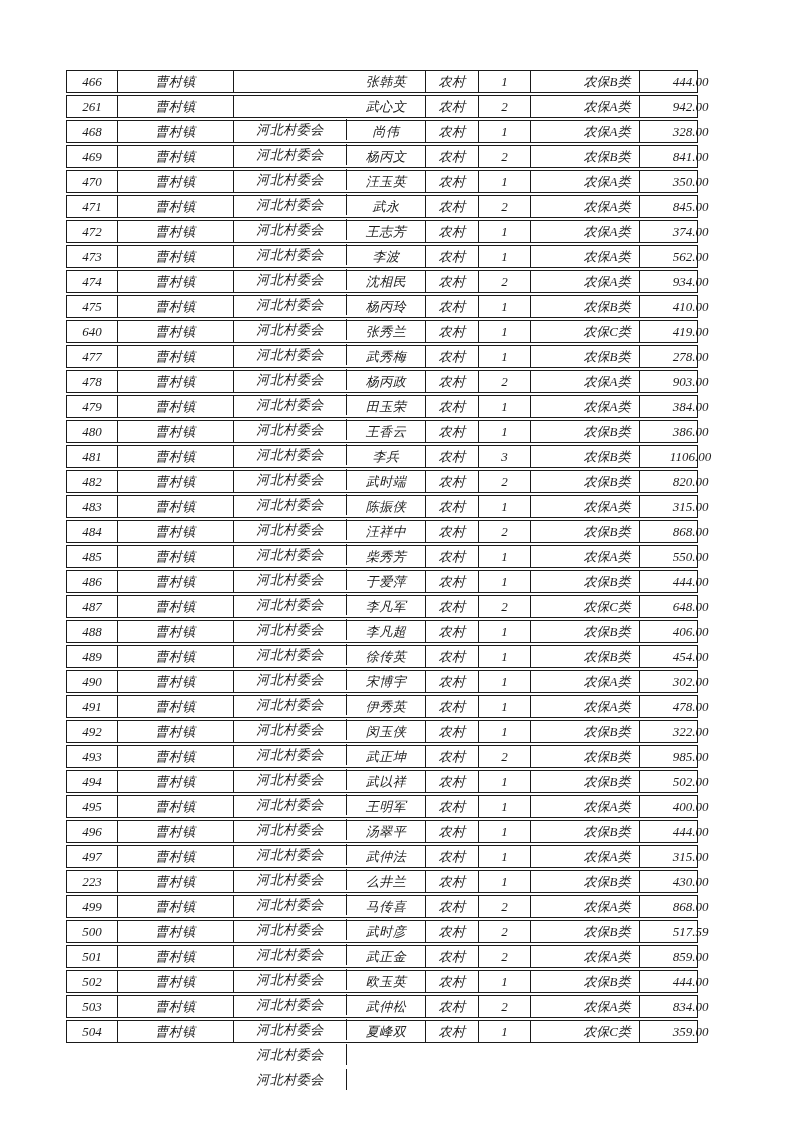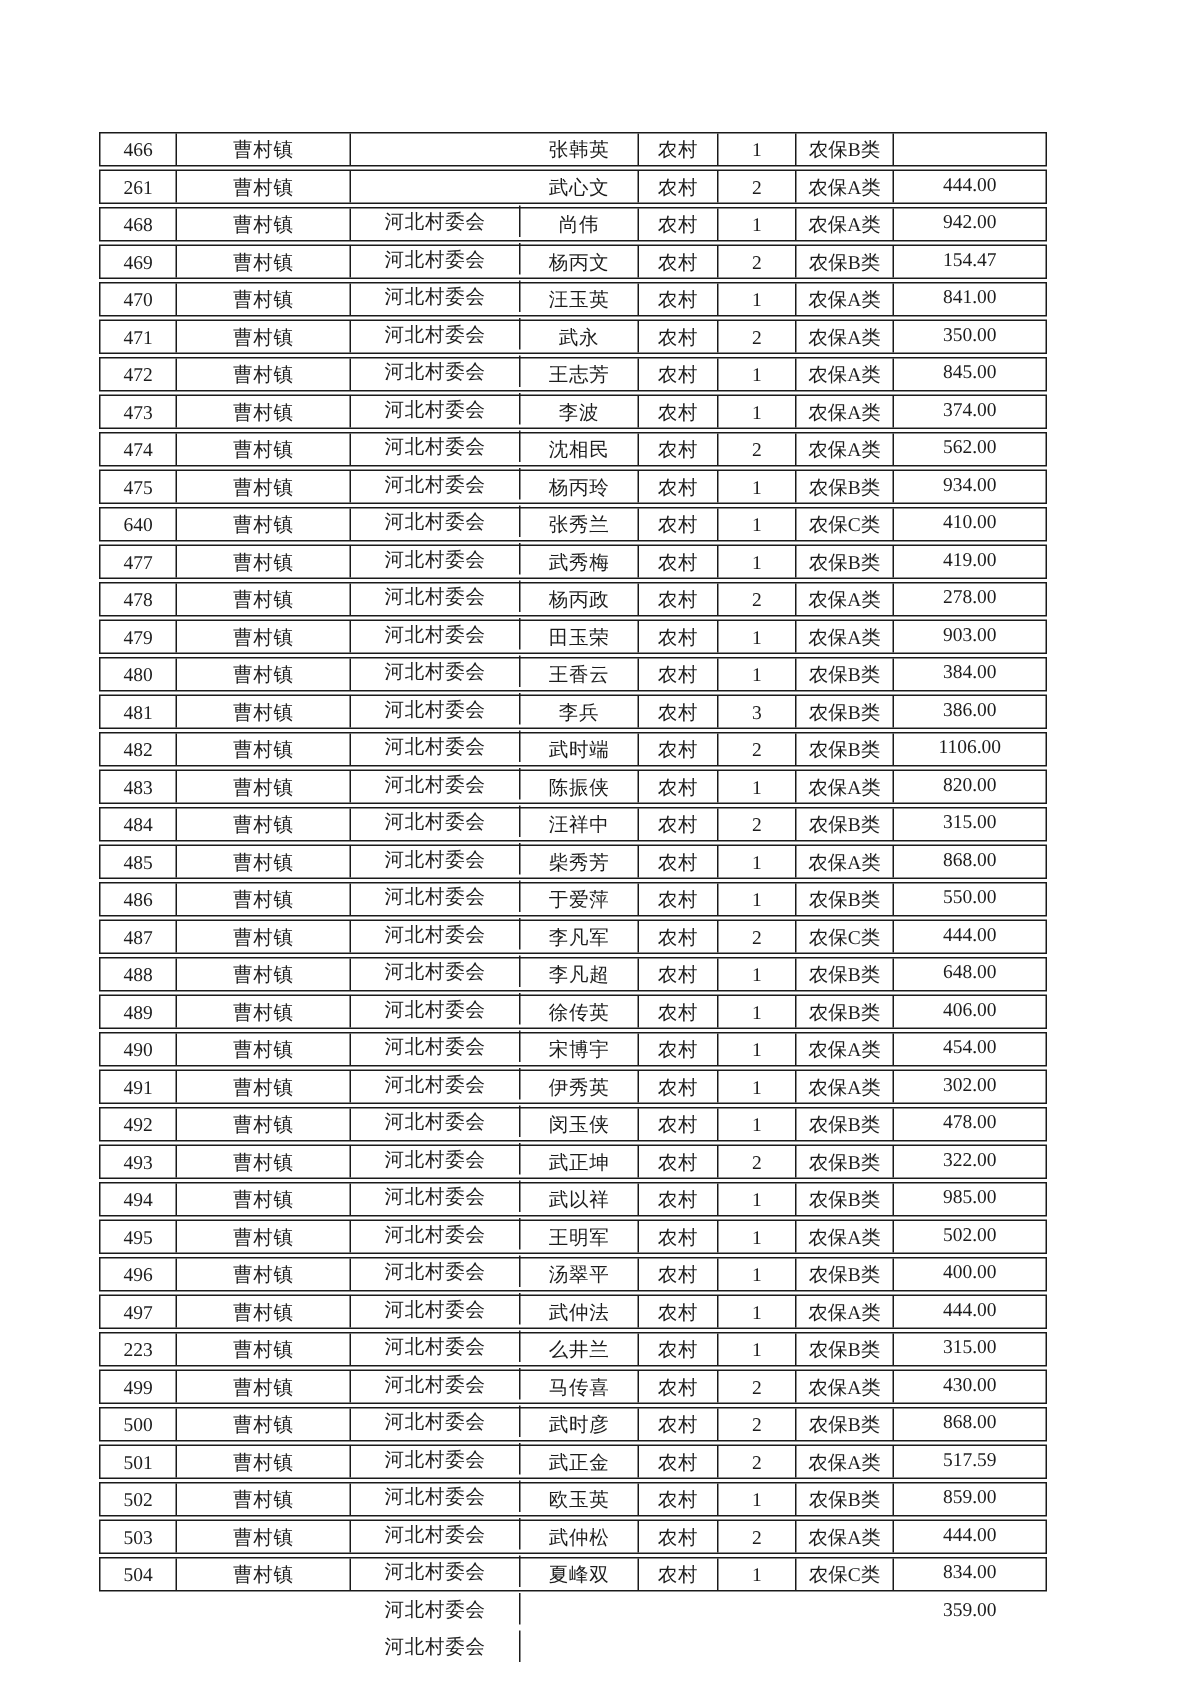--- a/index.html
+++ b/index.html
@@ -11,22 +11,23 @@
     height: 1122px;
     background: #ffffff;
     position: relative;
     font-family: "Liberation Serif", "DejaVu Serif", serif;
     color: #1c1c1c;
     overflow: hidden;
   }
   .sheet {
     position: absolute;
     left: 66px;
-    top: 88px;
+    top: 70px;
     width: 632px;
+    font-style: italic;
   }
   .row {
     display: flex;
     box-sizing: border-box;
     height: 23px;
     margin-bottom: 2px;
     border: 1px solid #1a1a1a;
     background: #ffffff;
   }
   .cell {
@@ -43,22 +44,22 @@
   }
   .cell:last-child {
     border-right: none;
   }
   .c-seq      { width: 51px;  font-size: 13px; letter-spacing: 0; }
   .c-town     { width: 116px; }
   .c-village  { width: 113px; margin-top: 48px; }
   .c-name     { width: 79px;  }
   .c-category { width: 53px;  }
   .c-count    { width: 52px;  letter-spacing: 0; }
-  .c-type     { width: 65px;  letter-spacing: 0; }
-  .c-amount   { width: 101px; letter-spacing: 0; margin-top: 23px; }
+  .c-type     { width: 65px;  letter-spacing: 0; margin-left: 44px; }
+  .c-amount   { width: 101px; letter-spacing: 0; }
 </style>
 </head>
 <body>
 
 <div class="sheet">
   <div id="rows">
       <div class="row">
         <div class="cell c-seq">466</div>
         <div class="cell c-town">曹村镇</div>
         <div class="cell c-village">河北村委会</div>
@@ -79,21 +80,21 @@
         <div class="cell c-amount">942.00</div>
       </div>
       <div class="row">
         <div class="cell c-seq">468</div>
         <div class="cell c-town">曹村镇</div>
         <div class="cell c-village">河北村委会</div>
         <div class="cell c-name">尚伟</div>
         <div class="cell c-category">农村</div>
         <div class="cell c-count">1</div>
         <div class="cell c-type">农保A类</div>
-        <div class="cell c-amount">154.47</div>
+        <div class="cell c-amount">328.00</div>
       </div>
       <div class="row">
         <div class="cell c-seq">469</div>
         <div class="cell c-town">曹村镇</div>
         <div class="cell c-village">河北村委会</div>
         <div class="cell c-name">杨丙文</div>
         <div class="cell c-category">农村</div>
         <div class="cell c-count">2</div>
         <div class="cell c-type">农保B类</div>
         <div class="cell c-amount">841.00</div>

